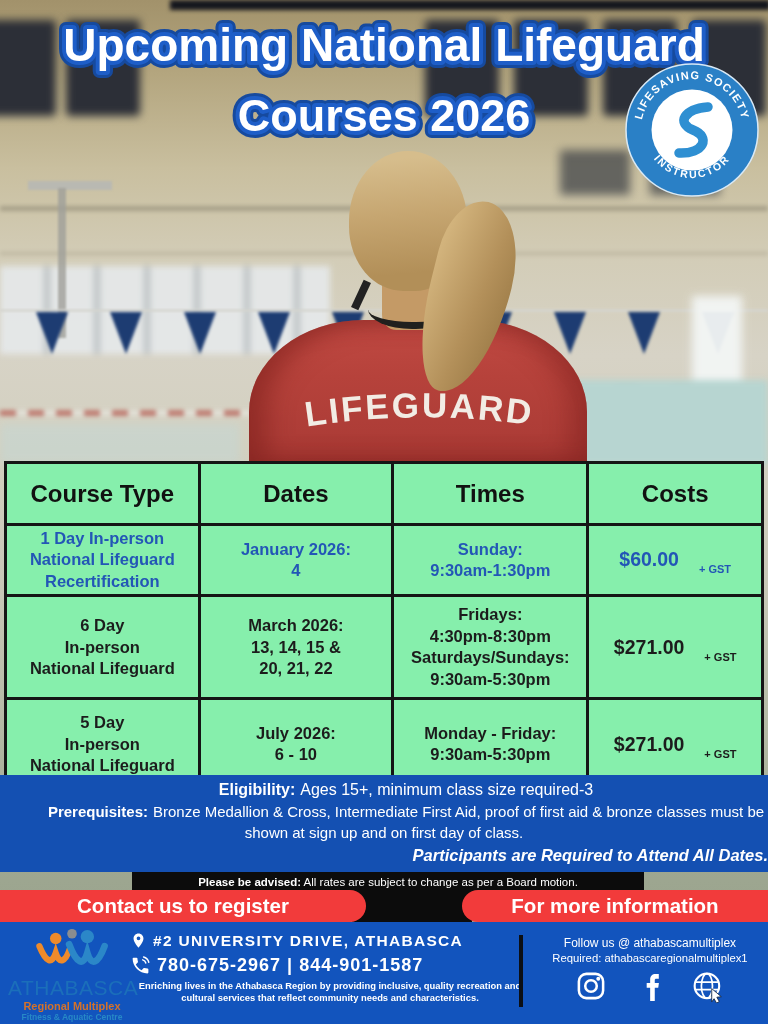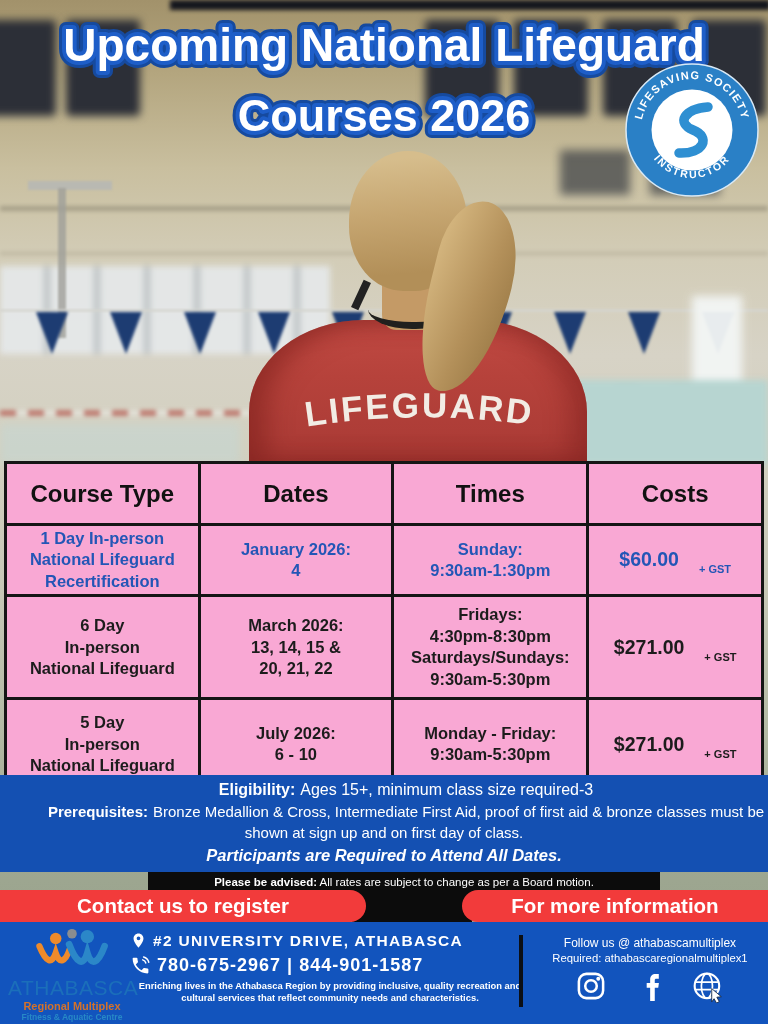--- a/index.html
+++ b/index.html
@@ -56,43 +56,43 @@
   .title-svg text{font-family:"Liberation Sans",sans-serif;font-weight:bold;}
   .t-back{fill:#164a9e;stroke:#164a9e;stroke-width:14px;stroke-linejoin:round;}
   .t-front{fill:#ffffff;stroke:#1e5ec8;stroke-width:8px;stroke-linejoin:round;paint-order:stroke fill;}
 
   
   .badge{position:absolute;left:622px;top:60px;width:140px;height:140px;z-index:5;}
   .badge text{font-family:"Liberation Sans",sans-serif;font-weight:bold;fill:#fff;}
 
   
   .course-table{position:absolute;left:4px;top:461px;width:760px;z-index:5;
-    border-collapse:collapse;background:#f9a8d4;table-layout:fixed;}
+    border-collapse:collapse;background:#86efac;table-layout:fixed;}
   .course-table th,.course-table td{border:3px solid #151515;text-align:center;vertical-align:middle;
     padding:2px;}
   .course-table th{font-size:24px;font-weight:bold;color:#111;height:55px;}
   .course-table td{font-size:16.5px;font-weight:bold;color:#1c1c1c;line-height:1.3;}
   .pre{white-space:pre-line;}
   .row-hl td{color:#2356b6;}
   .r1 td{height:64px;}.r2 td{height:96px;}.r3 td{height:84px;}
   .c1{width:25.6%}.c2{width:25.6%}.c3{width:25.8%}.c4{width:23%}
   .price{font-size:19.5px;}
   .gst{font-size:11px;margin-left:20px;position:relative;top:7px;display:inline-block;}
 
   
   .band{position:absolute;left:0;top:775px;width:768px;height:97px;background:#1450b2;z-index:5;
     color:#fff;text-align:center;}
   .band p{margin:0;}
   .elig{font-size:16px;padding-top:6px;}
   .prereq{font-size:15px;line-height:1.38;padding:3px 2px 0;font-weight:normal;}
-  .attend{font-size:16.5px;font-style:italic;font-weight:bold;padding-top:3px;}
+  .attend{font-size:16.5px;font-style:italic;font-weight:bold;padding-top:3px;text-align:right;}
   .lbl{font-weight:bold;margin-right:5px;margin-left:44px;}
 
   
-  .advisory-bar{position:absolute;left:148px;top:872px;width:512px;height:21px;background:#0c0c0c;
+  .advisory-bar{position:absolute;left:132px;top:872px;width:512px;height:21px;background:#0c0c0c;
     color:#fff;font-size:11.5px;line-height:21px;text-align:center;z-index:5;}
   .btn-gap{position:absolute;left:352px;top:886px;width:120px;height:38px;background:#0c0c0c;z-index:4;}
   .pill{position:absolute;top:890px;height:32px;background:#f23b3b;color:#fff;border:none;
     font-family:"Liberation Sans",sans-serif;font-size:20.5px;font-weight:bold;z-index:6;cursor:pointer;}
   .pill-left{left:0;width:366px;border-radius:0 999px 999px 0;}
   .pill-right{left:462px;width:306px;border-radius:999px 0 0 999px;}
 
   
   .footer{position:absolute;left:0;top:922px;width:768px;height:102px;background:#1254bd;z-index:6;color:#fff;}
   .flogo{position:absolute;left:8px;top:6px;width:128px;text-align:center;}

